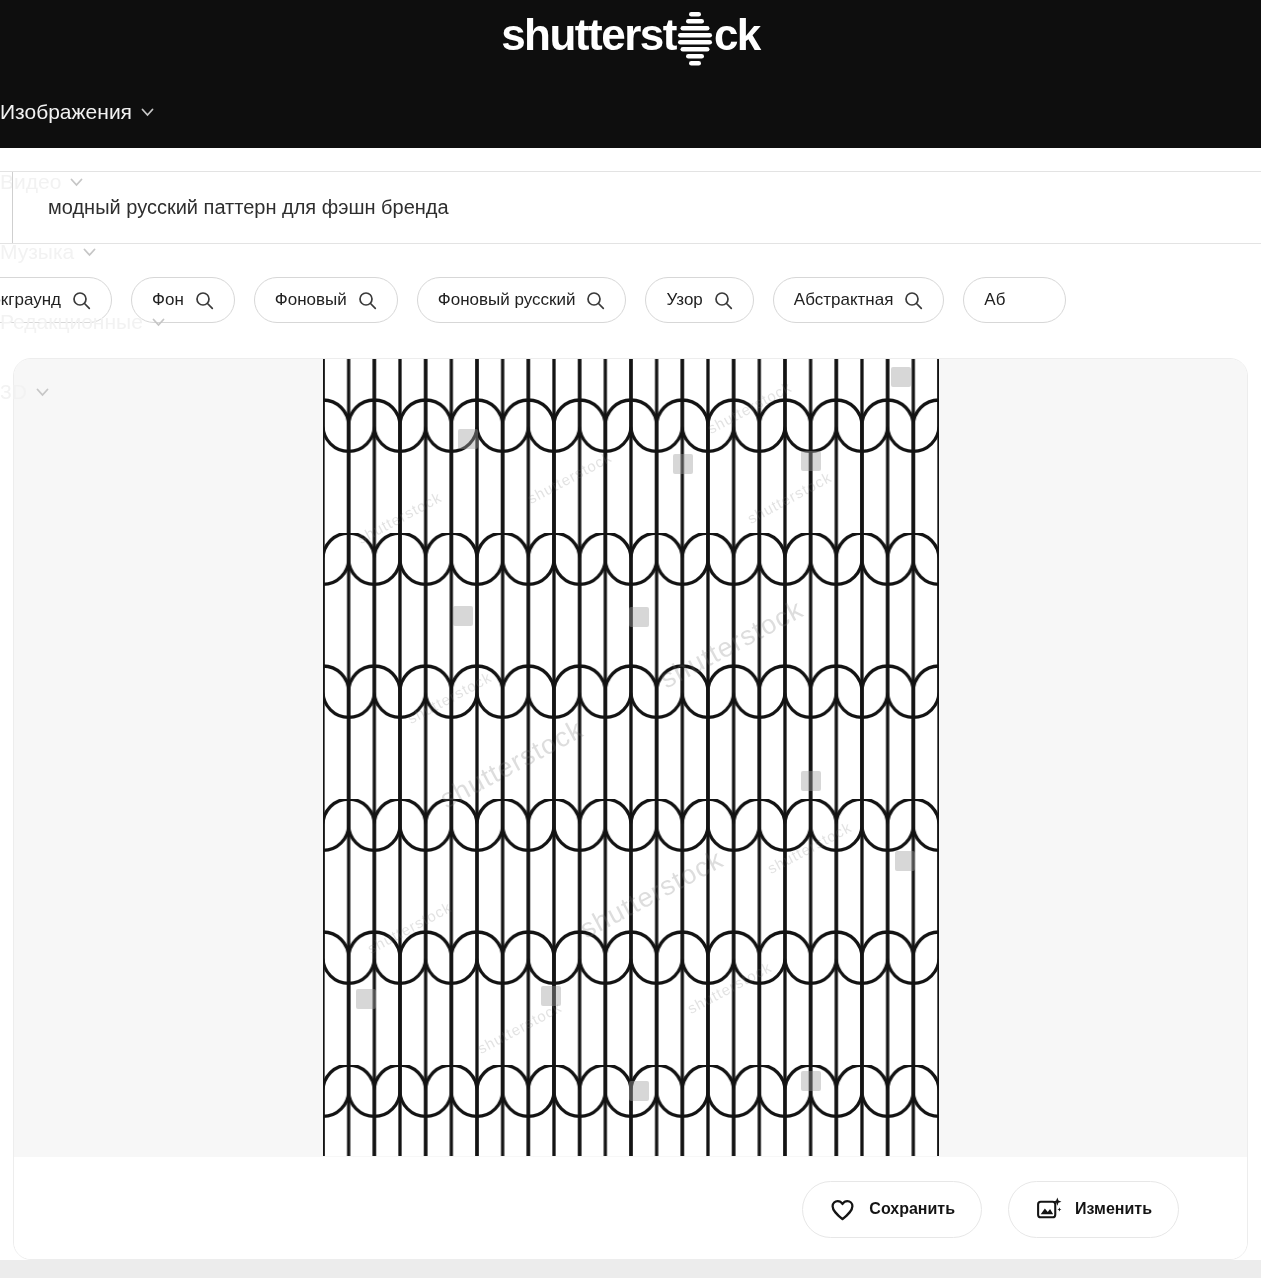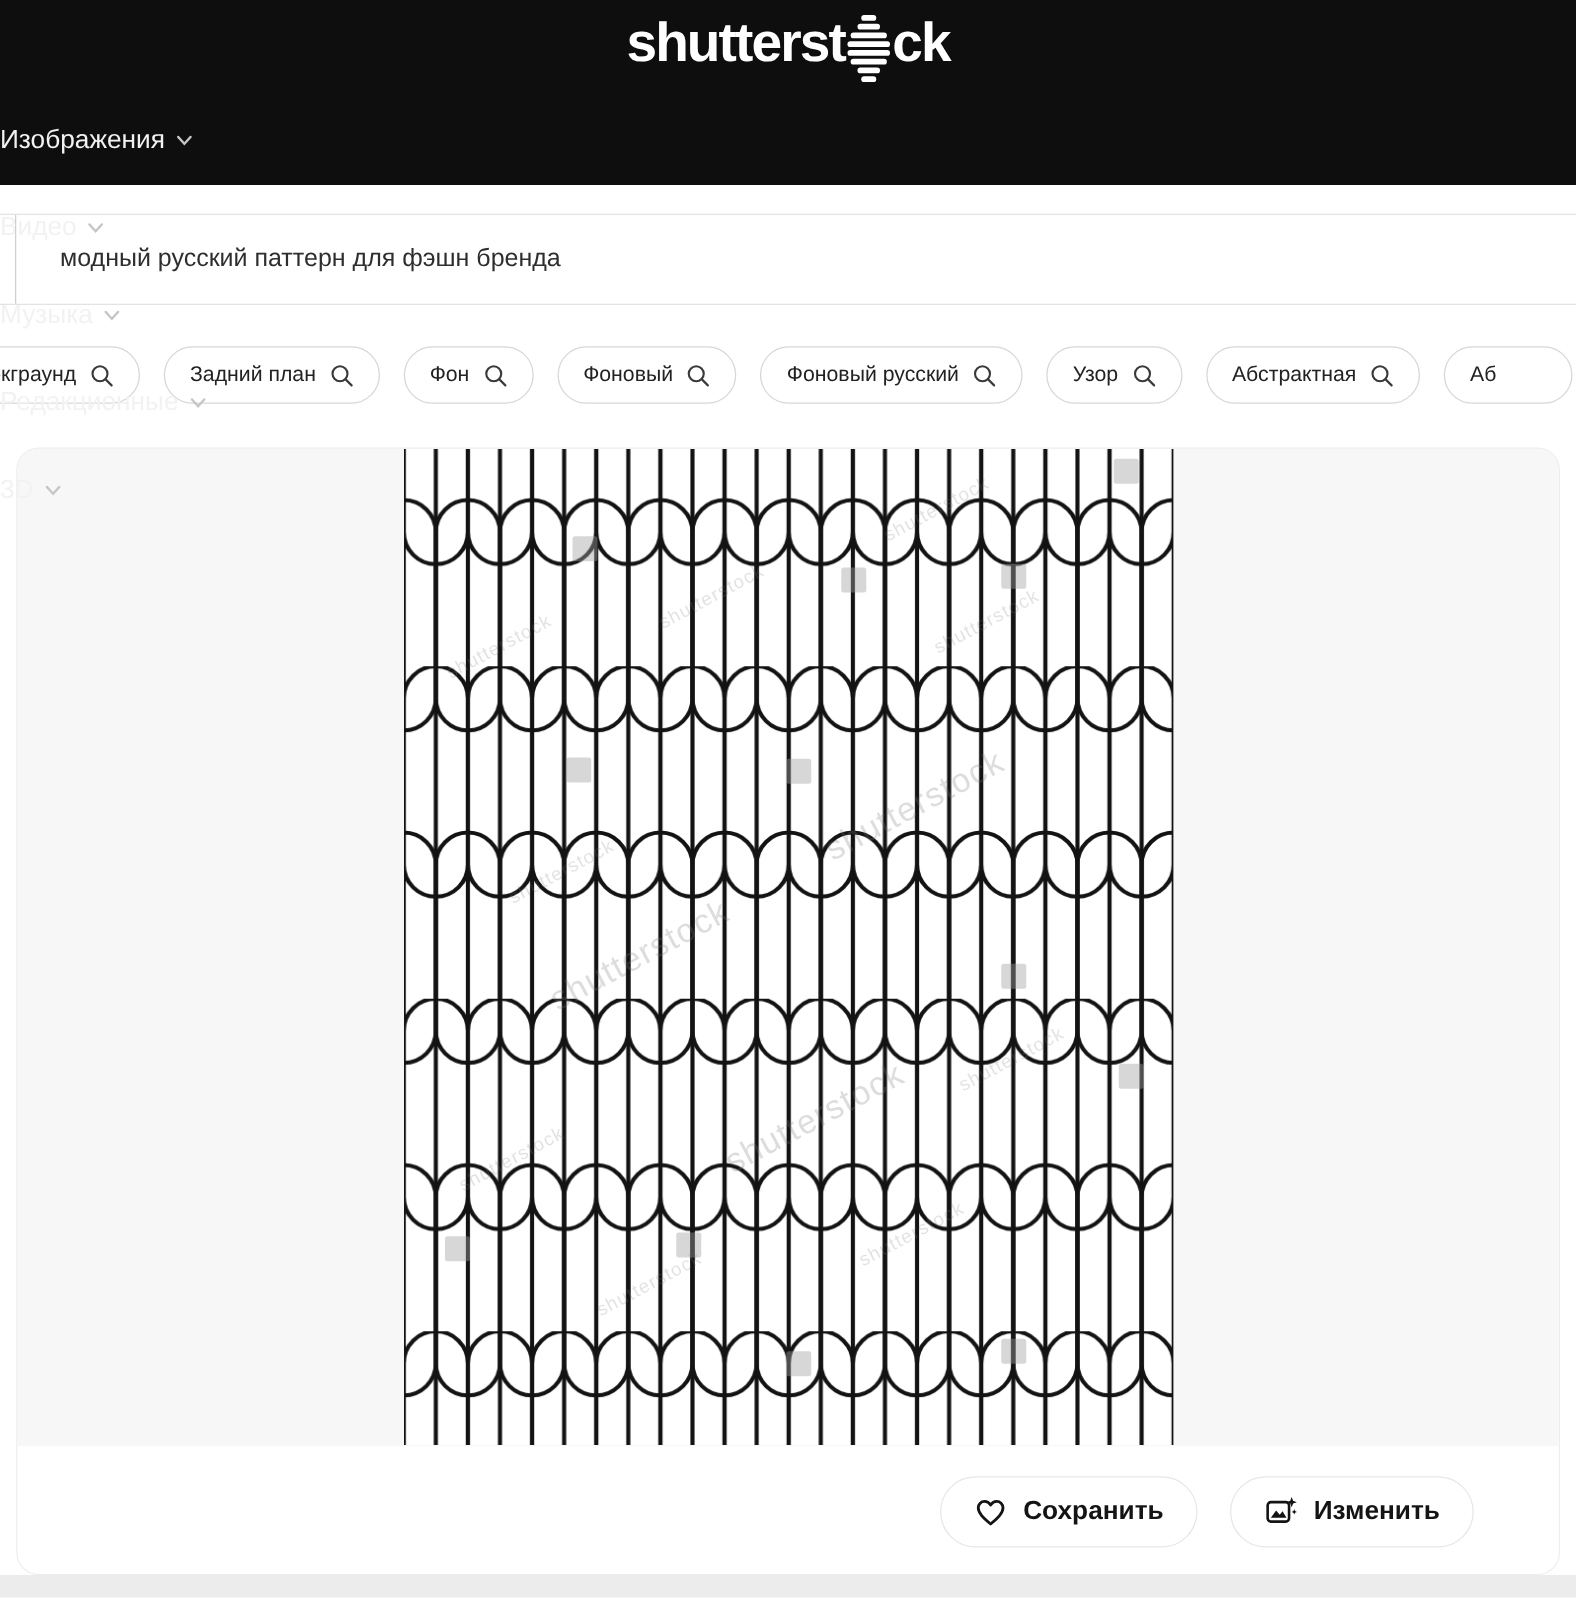--- a/index.html
+++ b/index.html
@@ -50,21 +50,21 @@
              transform:rotate(-28deg); white-space:nowrap; letter-spacing:1px; }
   .wm-text.big { font-size:27px; color:rgba(120,120,120,0.25); }
   .wm-sq { position:absolute; width:20px; height:20px;
            background:rgba(160,160,160,0.42); border-radius:2px; }
 
   
   .action-bar { height:104px; background:#fff; display:flex; align-items:center;
                 justify-content:flex-end; gap:26px; padding-right:68px; }
   .btn { height:57px; border:1px solid #e7e7e7; border-radius:29px; background:#fff;
          display:flex; align-items:center; gap:13px; padding:0 26px;
-         font-size:21px; font-weight:700; color:#141414; cursor:pointer;
+         font-size:16px; font-weight:700; color:#141414; cursor:pointer;
          font-family:"Liberation Sans", sans-serif; }
 
   .footer-strip { height:18px; background:#ececec; margin-top:0; }
   svg { display:block; }
 </style>
 </head>
 <body>
 
 <div class="header">
   <div class="logo">
@@ -119,27 +119,20 @@
 </div>
 
 <div class="search-bar">
   <div class="search-divider"></div>
   <input class="search-query" type="text" value="модный русский паттерн для фэшн бренда" style="">
 </div>
 
 <div class="chips">
   <div class="chip">
     <span>Бэкграунд</span>
-    <svg width="19" height="19" viewBox="0 0 19 19">
-        <circle cx="8" cy="8" r="6" stroke="#3a3a3a" stroke-width="1.7" fill="none"></circle>
-        <line x1="12.5" y1="12.5" x2="17.3" y2="17.3" stroke="#3a3a3a" stroke-width="1.7" stroke-linecap="round"></line>
-      </svg>
-  </div>
-  <div class="chip">
-    <span>Задний план</span>
     <svg width="19" height="19" viewBox="0 0 19 19">
         <circle cx="8" cy="8" r="6" stroke="#3a3a3a" stroke-width="1.7" fill="none"></circle>
         <line x1="12.5" y1="12.5" x2="17.3" y2="17.3" stroke="#3a3a3a" stroke-width="1.7" stroke-linecap="round"></line>
       </svg>
   </div>
   <div class="chip">
     <span>Фон</span>
     <svg width="19" height="19" viewBox="0 0 19 19">
         <circle cx="8" cy="8" r="6" stroke="#3a3a3a" stroke-width="1.7" fill="none"></circle>
         <line x1="12.5" y1="12.5" x2="17.3" y2="17.3" stroke="#3a3a3a" stroke-width="1.7" stroke-linecap="round"></line>

